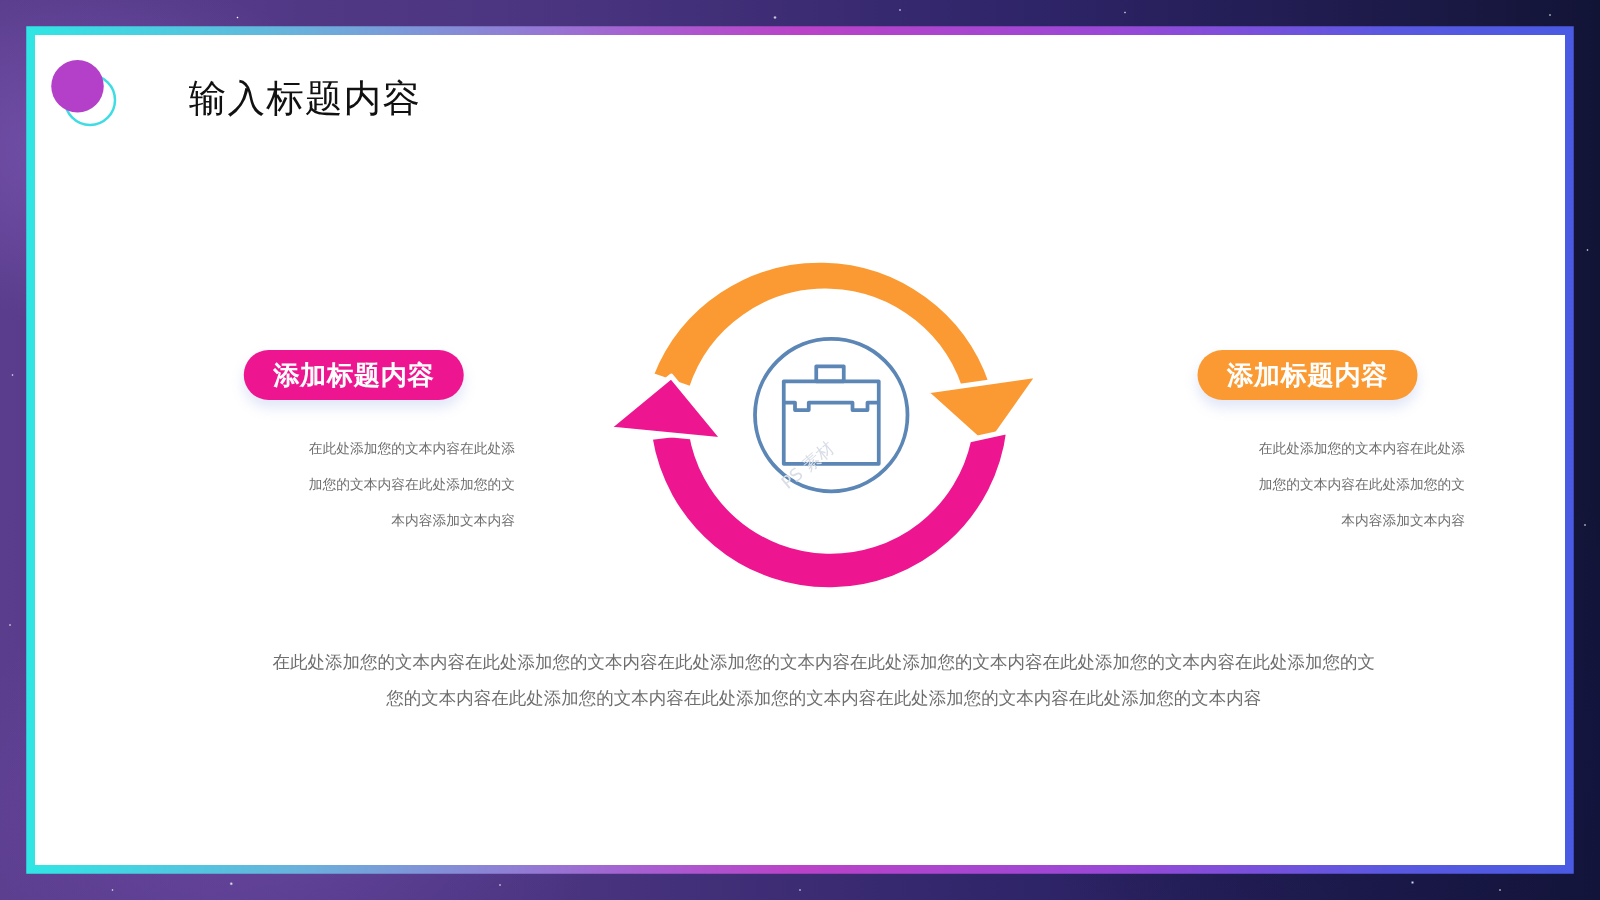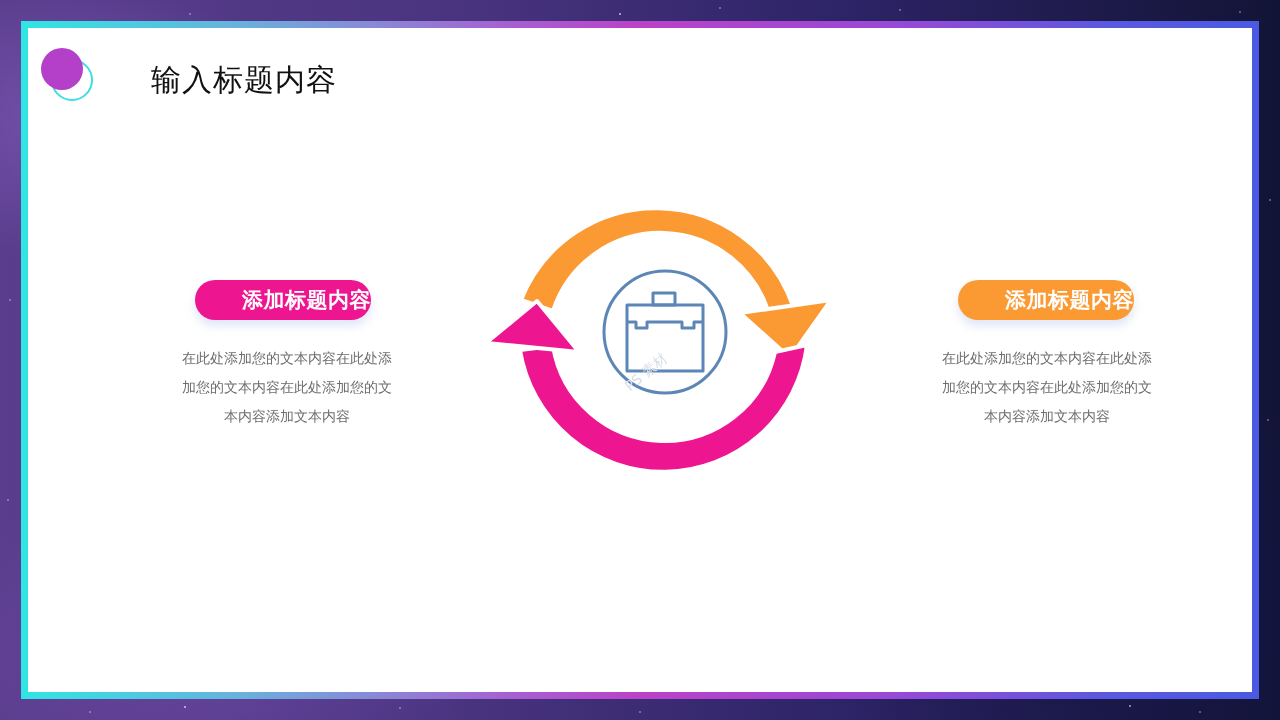--- a/index.html
+++ b/index.html
@@ -52,29 +52,29 @@
       position: absolute; left: 1px; top: 2px; width: 42px; height: 42px;
       background: #b43fc8; border-radius: 50%;
     }
     .page-title {
       position: absolute; left: 110px; top: 60px;
       font-size: 30px; color: #111; letter-spacing: 1px; line-height: 40px; margin-left: 41px;
     }
     .cycle-svg { position: absolute; left: 480px; top: 180px; width: 360px; height: 310px; }
     .pill {
       position: absolute; height: 40px; width: 176px; border-radius: 20px;
-      color: #fff; font-weight: bold; font-size: 21px; line-height: 40px; text-align: right;
+      color: #fff; font-weight: bold; font-size: 21px; line-height: 40px; text-align: center;
       box-shadow: 0 6px 10px rgba(120,140,220,0.22);
       letter-spacing: 0.5px;
     }
     .pill.pink { left: 195px; top: 280px; background: #ee1690; }
     .pill.orange { left: 958px; top: 280px; background: #fb9a33; }
     .side-text {
-      position: absolute; width: 250px; font-size: 14px; color: #6e6e6e;
-      line-height: 29px; text-align: center;
+      position: absolute; width: 250px; font-size: 11px; color: #6e6e6e;
+      line-height: 29px; text-align: right;
     }
     .side-text.left { left: 162px; top: 344px; }
     .side-text.right { left: 922px; top: 344px; }
     .bottom-text {
       position: absolute; left: 150px; top: 516px; width: 1018px;
       font-size: 14px; color: #6e6e6e; line-height: 29px; text-align: center;
     }
   </style>
 </head>
 <body>
@@ -125,13 +125,15 @@
 </div>
 
 <div class="pill orange">添加标题内容</div>
 <div class="side-text right">
   <div>在此处添加您的文本内容在此处添</div>
   <div>加您的文本内容在此处添加您的文</div>
   <div>本内容添加文本内容</div>
 </div>
 
 <div class="bottom-text">
+  <div>在此处添加您的文本内容在此处添加您的文本内容在此处添加您的文本内容在此处添加您的文本内容在此处添加您的文本内容在此处添加您的文</div>
+  <div>您的文本内容在此处添加您的文本内容在此处添加您的文本内容在此处添加您的文本内容在此处添加您的文本内容</div>
 </div>
 
 </body></html>

